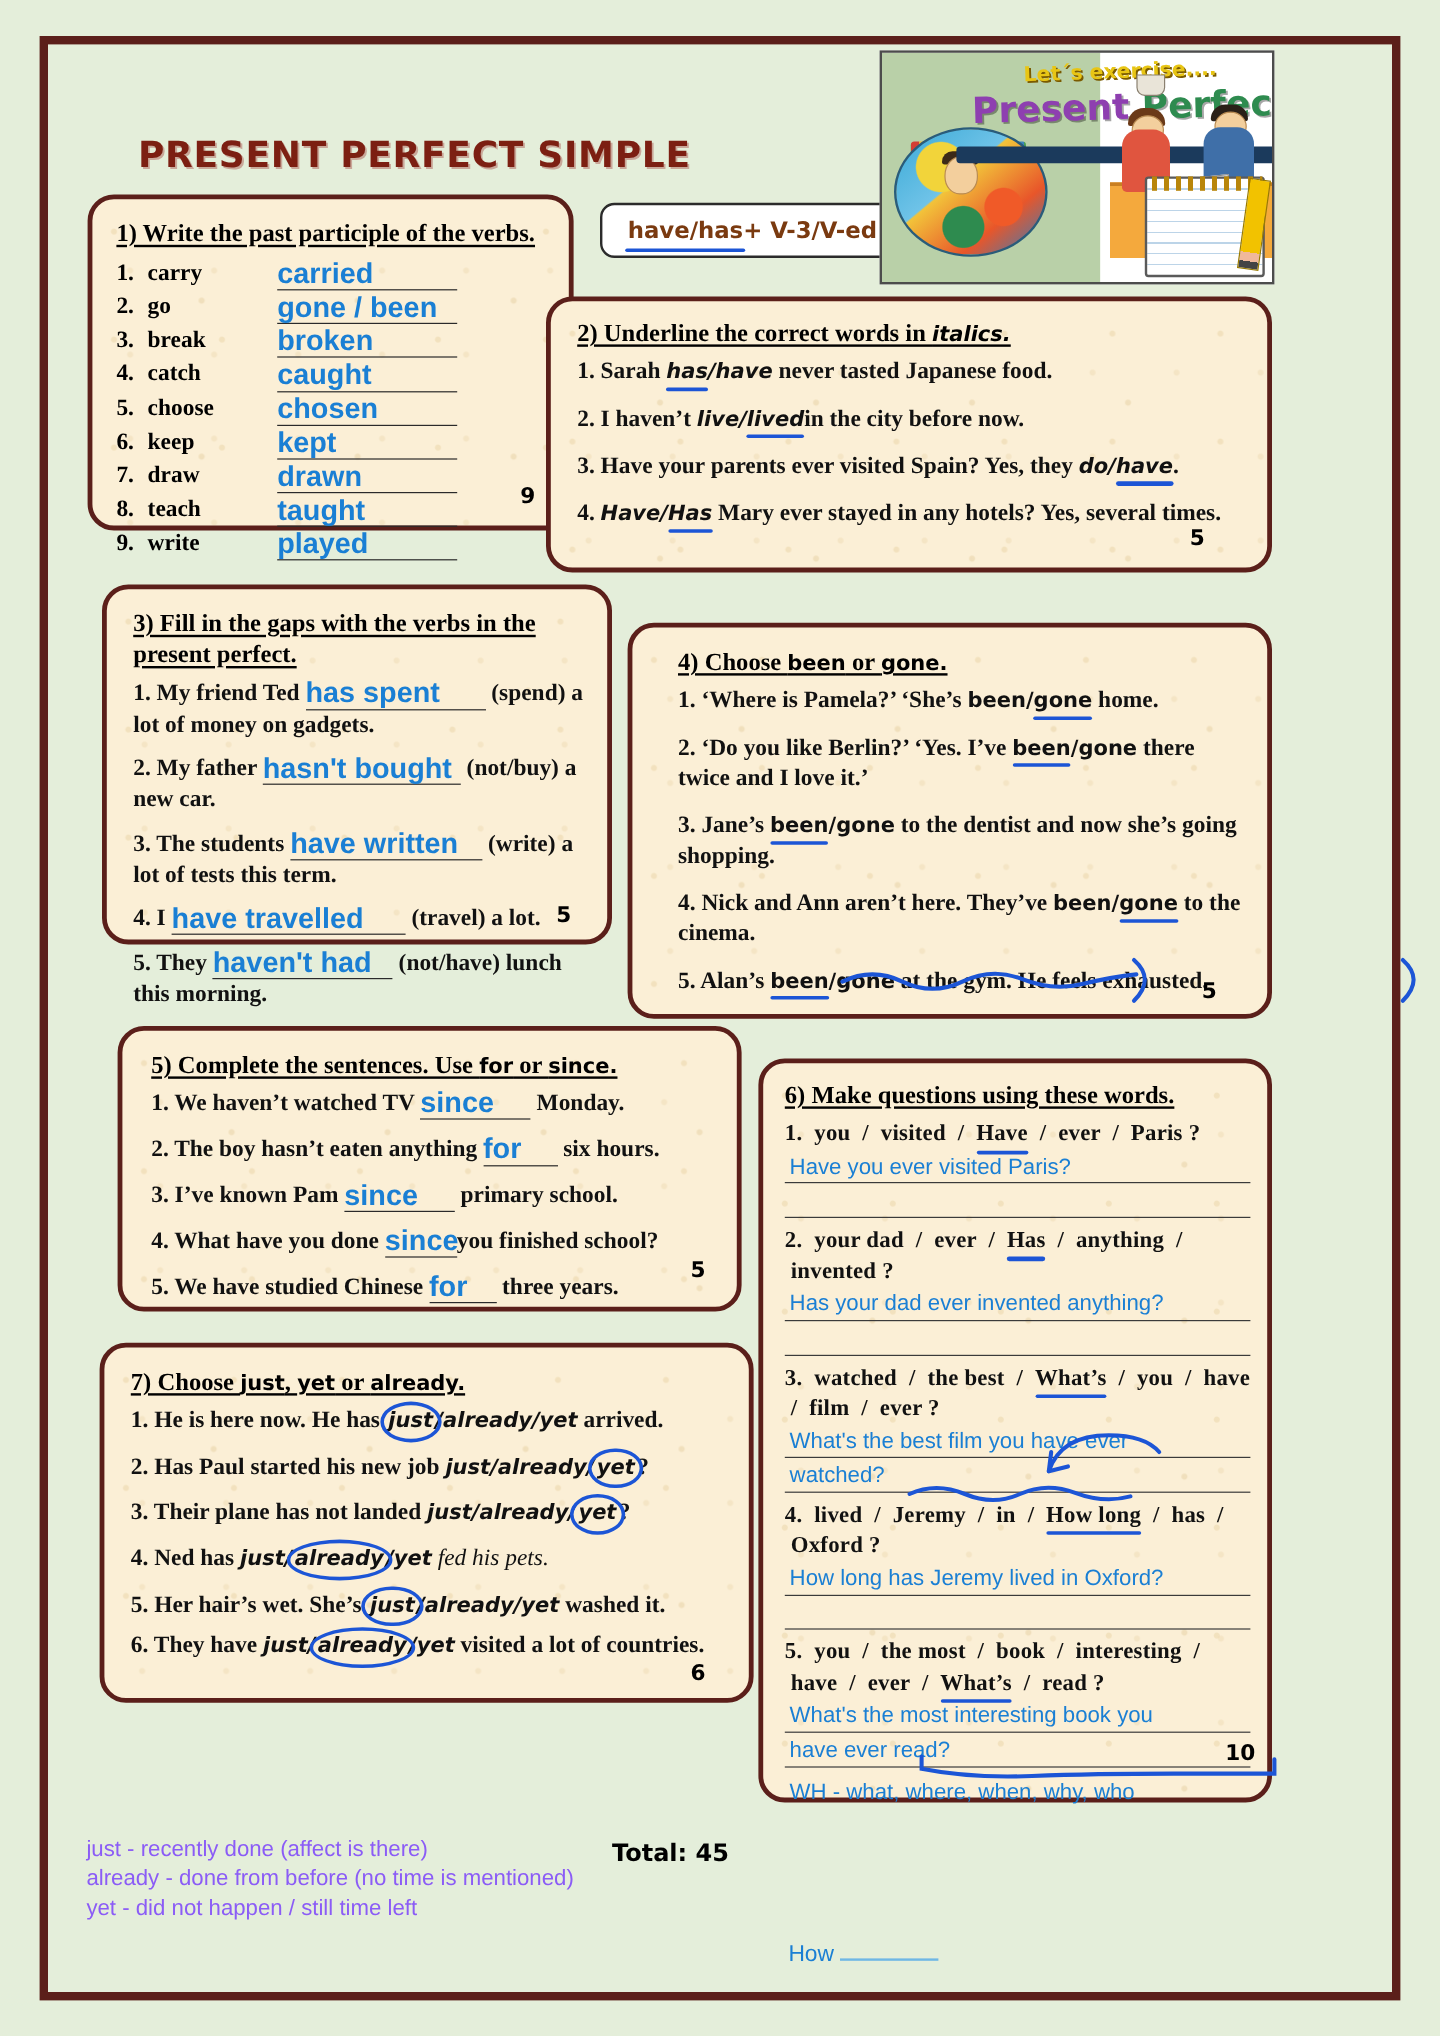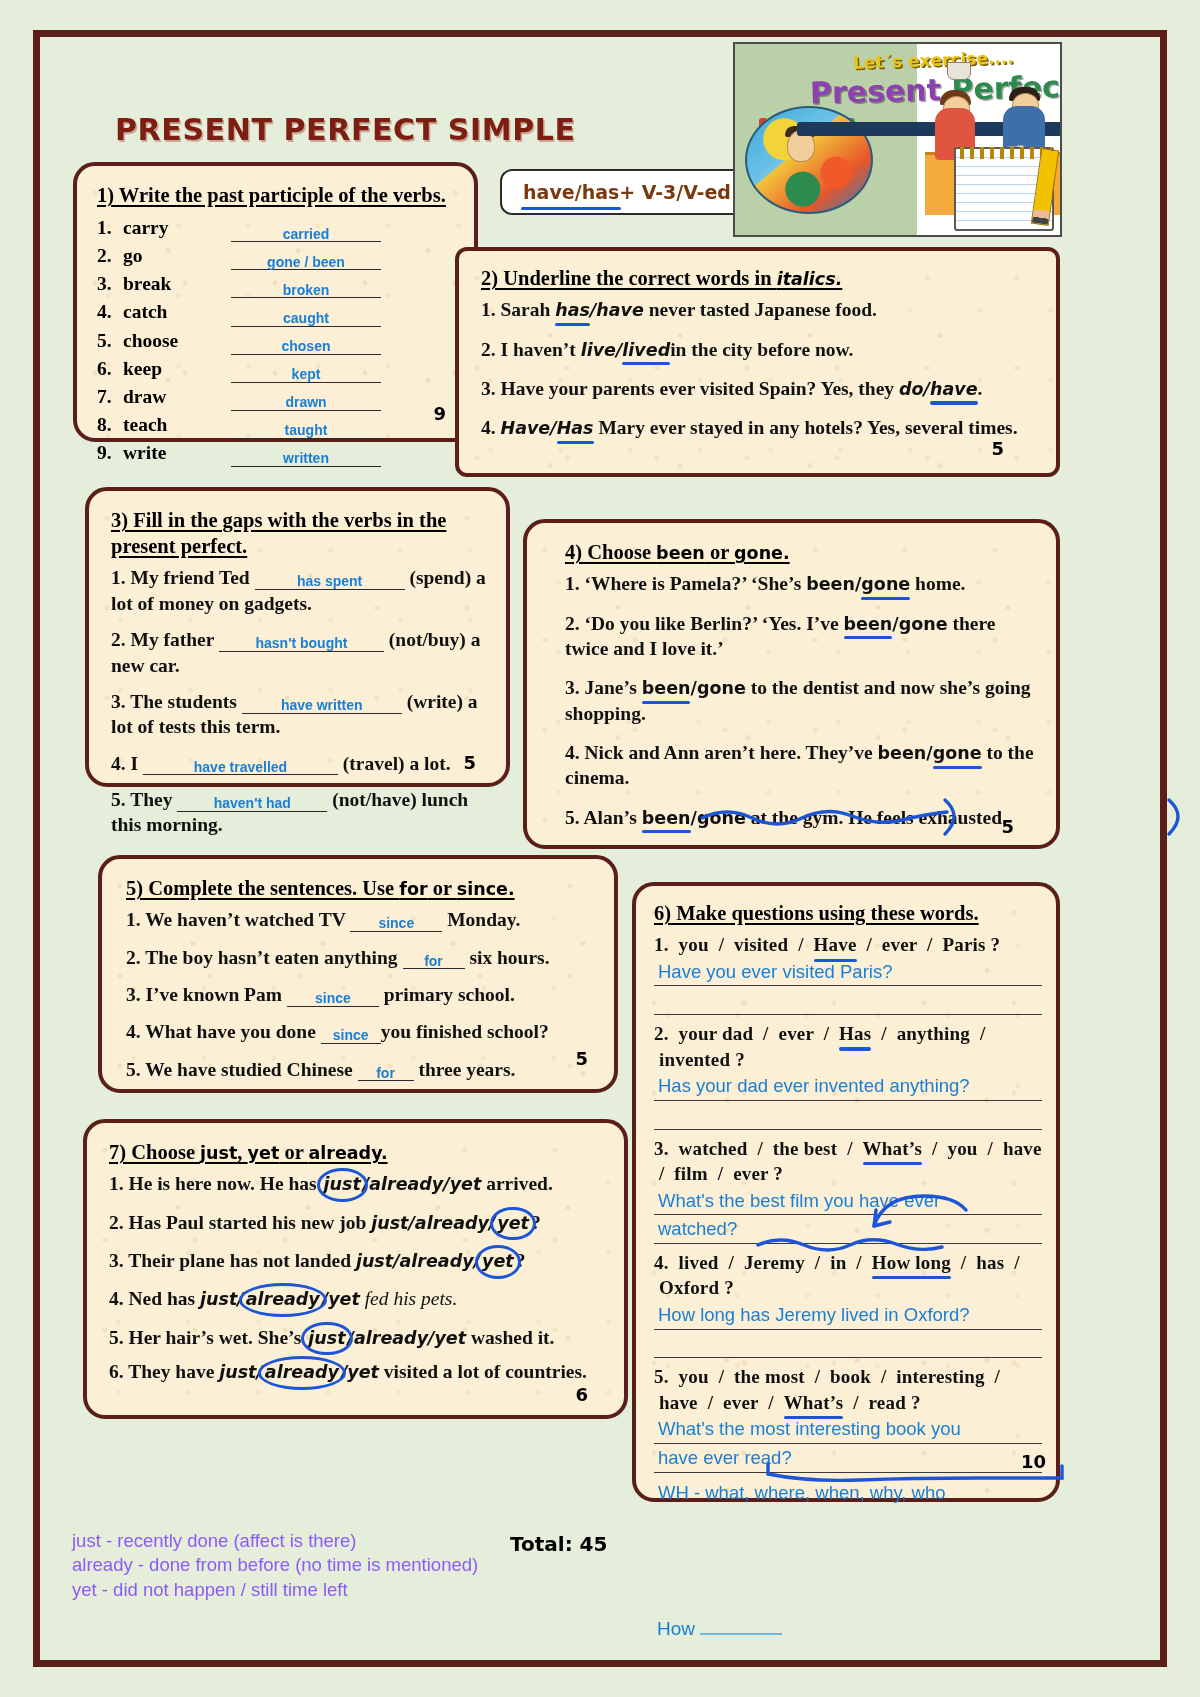--- a/index.html
+++ b/index.html
@@ -46,24 +46,23 @@
     color:#111;
     line-height:1.3;
     margin:0 0 11px 0;
   }
   .it{font-family:"DejaVu Sans",sans-serif;font-style:italic;font-weight:bold;font-size:17.5px;}
   .bo{font-family:"DejaVu Sans",sans-serif;font-weight:bold;font-size:17.5px;font-style:normal;}
   .ser-it{font-style:italic;font-weight:normal;}
   .blank{
     display:inline-block;
     border-bottom:1.6px solid #2a2a2a;
-    text-align:center;
     color:#1a7fd4;
     font-family:"Liberation Sans",sans-serif;
-    font-size:14px;
+    font-size:24px;
     vertical-align:-2px;
     line-height:1.05;
   }
   .uline{
     display:inline-block;
     position:relative;
   }
   .uline::after{
     content:"";
     position:absolute;
@@ -294,27 +293,27 @@
        <span class="blank" style="width:150px">drawn</span>
      </div>
         <div style="display:flex;align-items:flex-end;font-weight:bold;font-size:19.5px;line-height:1.44;">
        <span style="width:26px">8.</span>
        <span style="width:108px">teach</span>
        <span class="blank" style="width:150px">taught</span>
      </div>
         <div style="display:flex;align-items:flex-end;font-weight:bold;font-size:19.5px;line-height:1.44;">
        <span style="width:26px">9.</span>
        <span style="width:108px">write</span>
-       <span class="blank" style="width:150px">written</span>
+       <span class="blank" style="width:150px">played</span>
      </div>
       </div>
     <div class="score" style="position:absolute;right:28px;bottom:14px;">9</div>
   </div>
 
-  <div class="card" style="left:415px;top:210px;width:605px;height:230px;padding:14px 18px 0 22px;border-radius:12px;">
+  <div class="card" style="left:415px;top:210px;width:605px;height:230px;padding:14px 18px 0 22px;">
     <div class="h"><span>2) Underline the correct words in </span><span class="it">italics.</span></div>
     <div id="ex2list">
         <div class="q" style="margin-bottom:14px">
       <span>1.</span>
       <span>Sarah </span><span class="it"><span class="uline">has</span>/<span class="">have</span></span><span> never tasted Japanese food.</span>
     </div>
         <div class="q" style="margin-bottom:14px">
       <span>2.</span>
       <span>I haven’t </span><span class="it"><span class="">live</span>/<span class="uline">lived</span></span><span>in the city before now.</span>
     </div>

